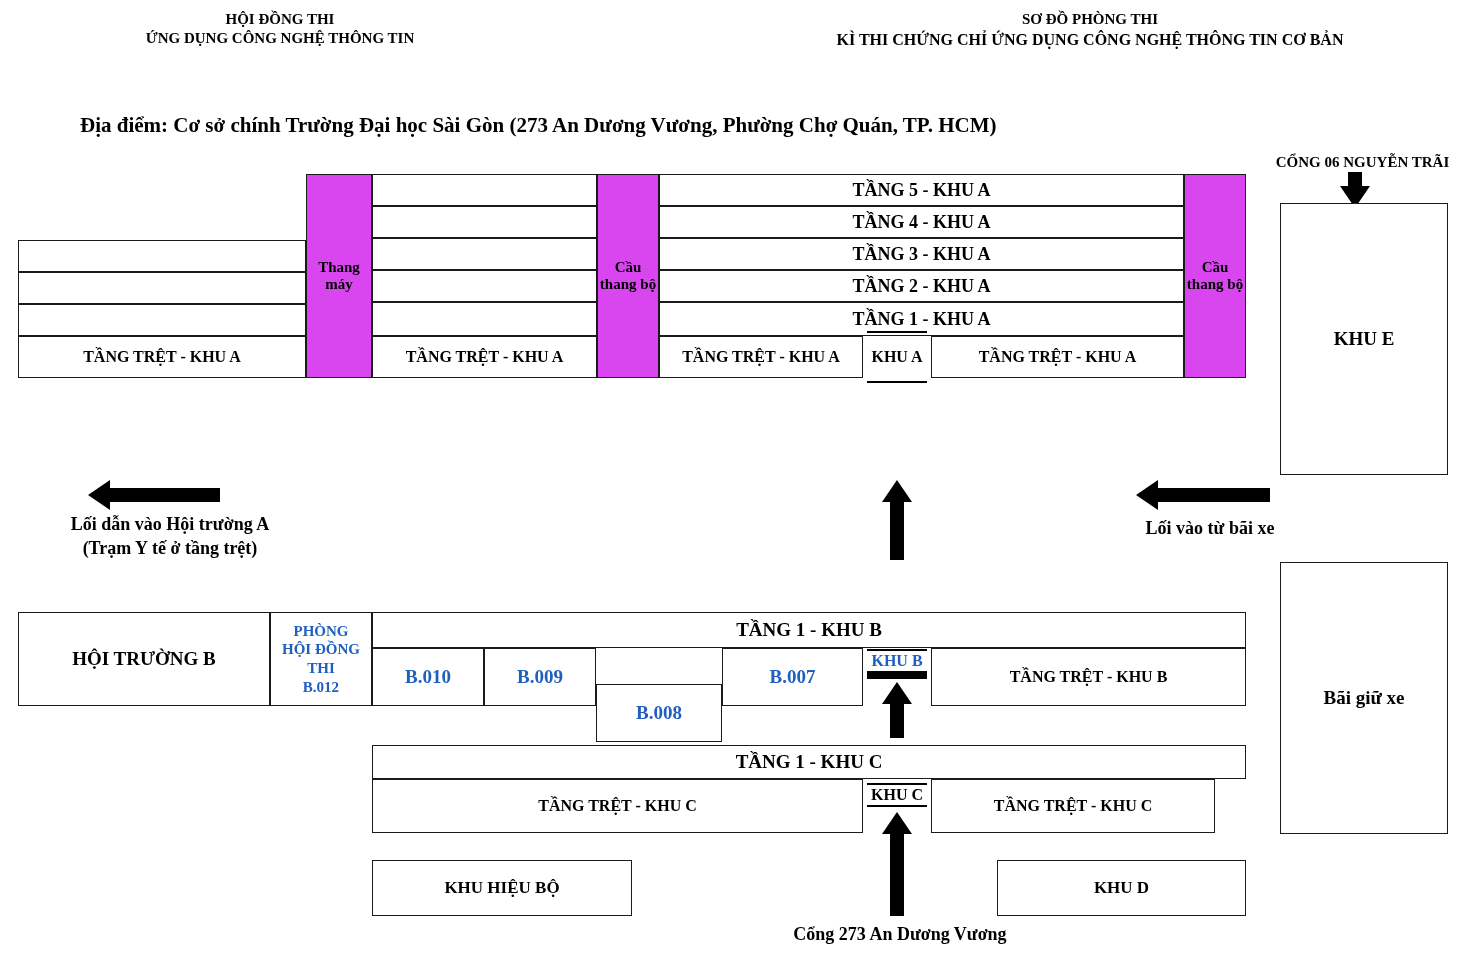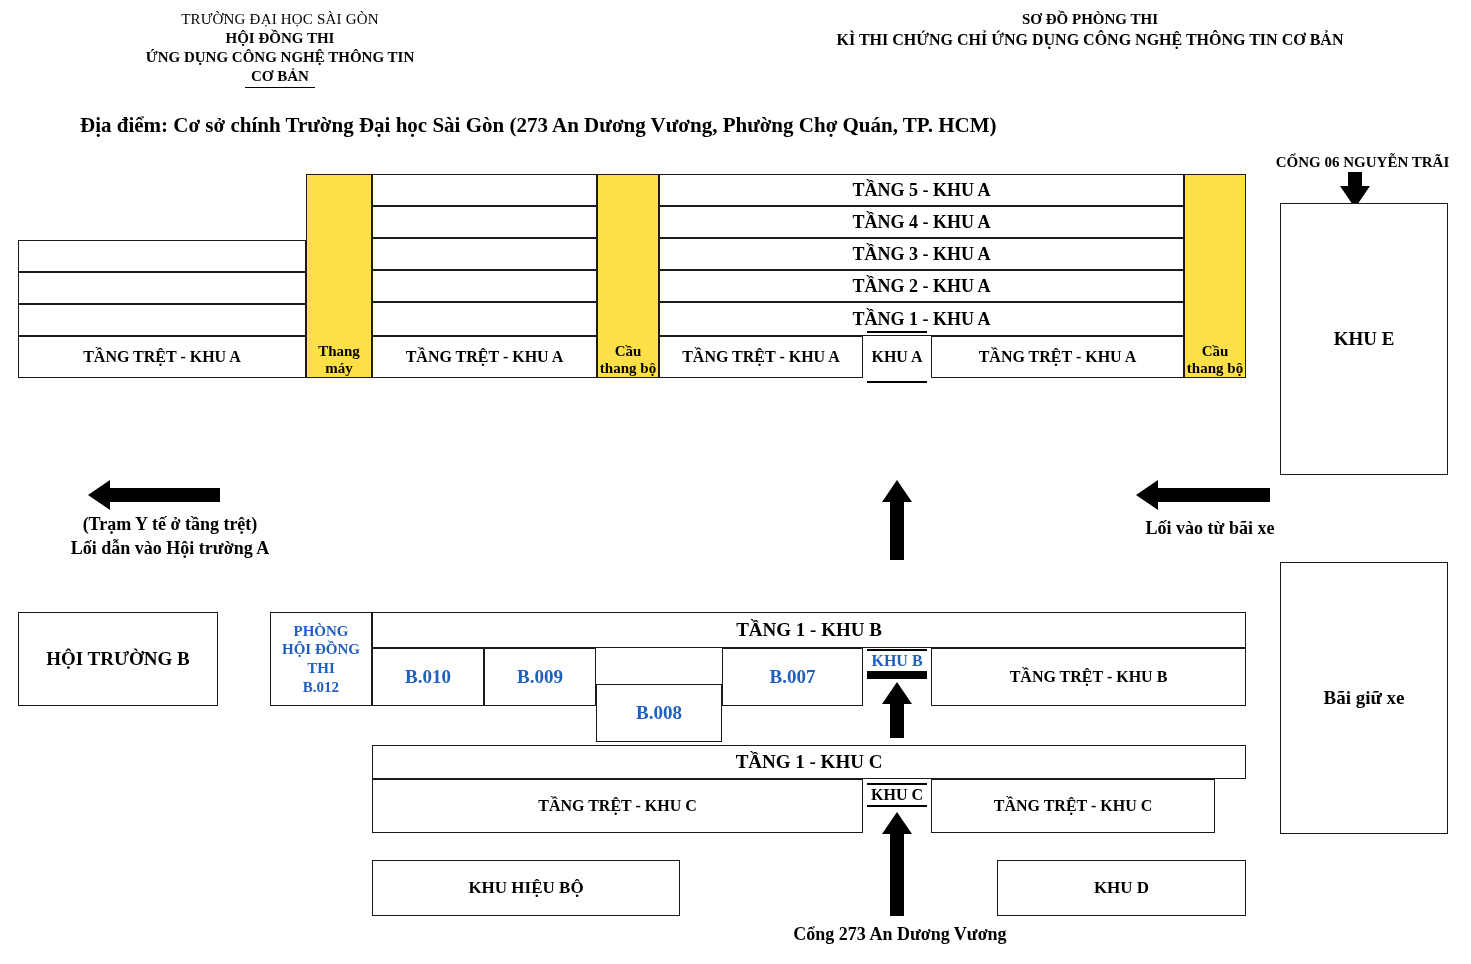--- a/index.html
+++ b/index.html
@@ -59,25 +59,24 @@
     box-sizing: border-box;
     background: #ffffff;
     display: flex;
     align-items: center;
     justify-content: center;
     text-align: center;
     font-size: 15px;
     font-weight: bold;
   }
   .gray {
-    background: #fde047;
+    background: #d946ef;
     font-size: 15px;
     font-weight: bold;
     line-height: 1.15;
-    align-items: flex-end;
   }
   .blue { color: #1f5fbf; }
   .lbl-xl { font-size: 19px; }
   .shaft-h { position:absolute; background:#000; height:14px; }
   .shaft-v { position:absolute; background:#000; width:14px; }
   .head-left {
     position:absolute; width:0; height:0;
     border-top: 15px solid transparent;
     border-bottom: 15px solid transparent;
     border-right: 22px solid #000;
@@ -94,24 +93,22 @@
     border-right: 15px solid transparent;
     border-top: 22px solid #000;
   }
 
   .caption { position:absolute; font-size:18px; font-weight:bold; text-align:center; line-height:1.35; }
 </style>
 </head>
 <body>
 
 <div class="abs" id="header-left">
-  <div class="line1">TRƯỜNG ĐẠI HỌC SÀI GÒN</div>
   <div class="line2">HỘI ĐỒNG THI</div>
   <div class="line3">ỨNG DỤNG CÔNG NGHỆ THÔNG TIN</div>
-  <div><span class="line4">CƠ BẢN</span></div>
 </div>
 
 <div class="abs" id="header-right">
   <div class="r1">SƠ ĐỒ PHÒNG THI</div>
   <div class="r2">KÌ THI CHỨNG CHỈ ỨNG DỤNG CÔNG NGHỆ THÔNG TIN CƠ BẢN</div>
 </div>
 
 <div class="abs" id="location">Địa điểm: Cơ sở chính Trường Đại học Sài Gòn (273 An Dương Vương, Phường Chợ Quán, TP. HCM)</div>
 
 <div class="abs caption" style="left:1255px; top:152px; width:215px; font-size:15px;">CỔNG 06 NGUYỄN TRÃI</div>
@@ -158,36 +155,36 @@
 
 <div class="abs box" style="left:1280px; top:203px; width:168px; height:272px;">
   <span class="lbl-xl">KHU E</span>
 </div>
 
 <div class="abs" style="left:88px; top:480px; width:132px; height:30px;">
   <div class="shaft-h" style="left:22px; top:8px; width:110px;"></div>
   <div class="head-left" style="left:0; top:0;"></div>
 </div>
 <div class="abs caption" style="left:10px; top:512px; width:320px;">
+  <div>Lối dẫn vào Hội trường A</div>
   <div>(Trạm Y tế ở tầng trệt)</div>
-  <div>Lối dẫn vào Hội trường A</div>
 </div>
 
 <div class="abs" style="left:882px; top:480px; width:30px; height:80px;">
   <div class="shaft-v" style="left:8px; top:20px; height:60px;"></div>
   <div class="head-up" style="left:0; top:0;"></div>
 </div>
 
 <div class="abs" style="left:1136px; top:480px; width:134px; height:30px;">
   <div class="shaft-h" style="left:22px; top:8px; width:112px;"></div>
   <div class="head-left" style="left:0; top:0;"></div>
 </div>
 <div class="abs caption" style="left:1090px; top:516px; width:240px;">Lối vào từ bãi xe</div>
 
-<div class="abs box" style="left:18px; top:612px; width:200px; height:94px;">
+<div class="abs box" style="left:18px; top:612px; width:252px; height:94px;">
   <span class="lbl-xl">HỘI TRƯỜNG B</span>
 </div>
 
 <div class="abs box blue" style="left:270px; top:612px; width:102px; height:94px; flex-direction:column; line-height:1.25; font-size:15px;">
   <span>PHÒNG</span>
   <span>HỘI ĐỒNG</span>
   <span>THI</span>
   <span>B.012</span>
 </div>
 
@@ -218,20 +215,20 @@
 <div class="abs" style="left:863px; top:779px; width:68px; height:32px; display:flex; align-items:center; justify-content:center;">
   <span style="font-size:16px; font-weight:bold; border-bottom:2px solid #000; border-top:2px solid #000; padding:1px 4px;">KHU C</span>
 </div>
 <div class="abs box" style="left:931px; top:779px; width:284px; height:54px; font-size:16px;">TẦNG TRỆT - KHU C</div>
 
 <div class="abs" style="left:882px; top:812px; width:30px; height:104px;">
   <div class="shaft-v" style="left:8px; top:20px; height:84px;"></div>
   <div class="head-up" style="left:0; top:0;"></div>
 </div>
 
-<div class="abs box" style="left:372px; top:860px; width:308px; height:56px;">
+<div class="abs box" style="left:372px; top:860px; width:260px; height:56px;">
   <span style="font-size:17px;">KHU HIỆU BỘ</span>
 </div>
 <div class="abs box" style="left:997px; top:860px; width:249px; height:56px;">
   <span style="font-size:17px;">KHU D</span>
 </div>
 
 <div class="abs caption" style="left:620px; top:922px; width:560px;">Cổng 273 An Dương Vương</div>
 
 </body></html>

